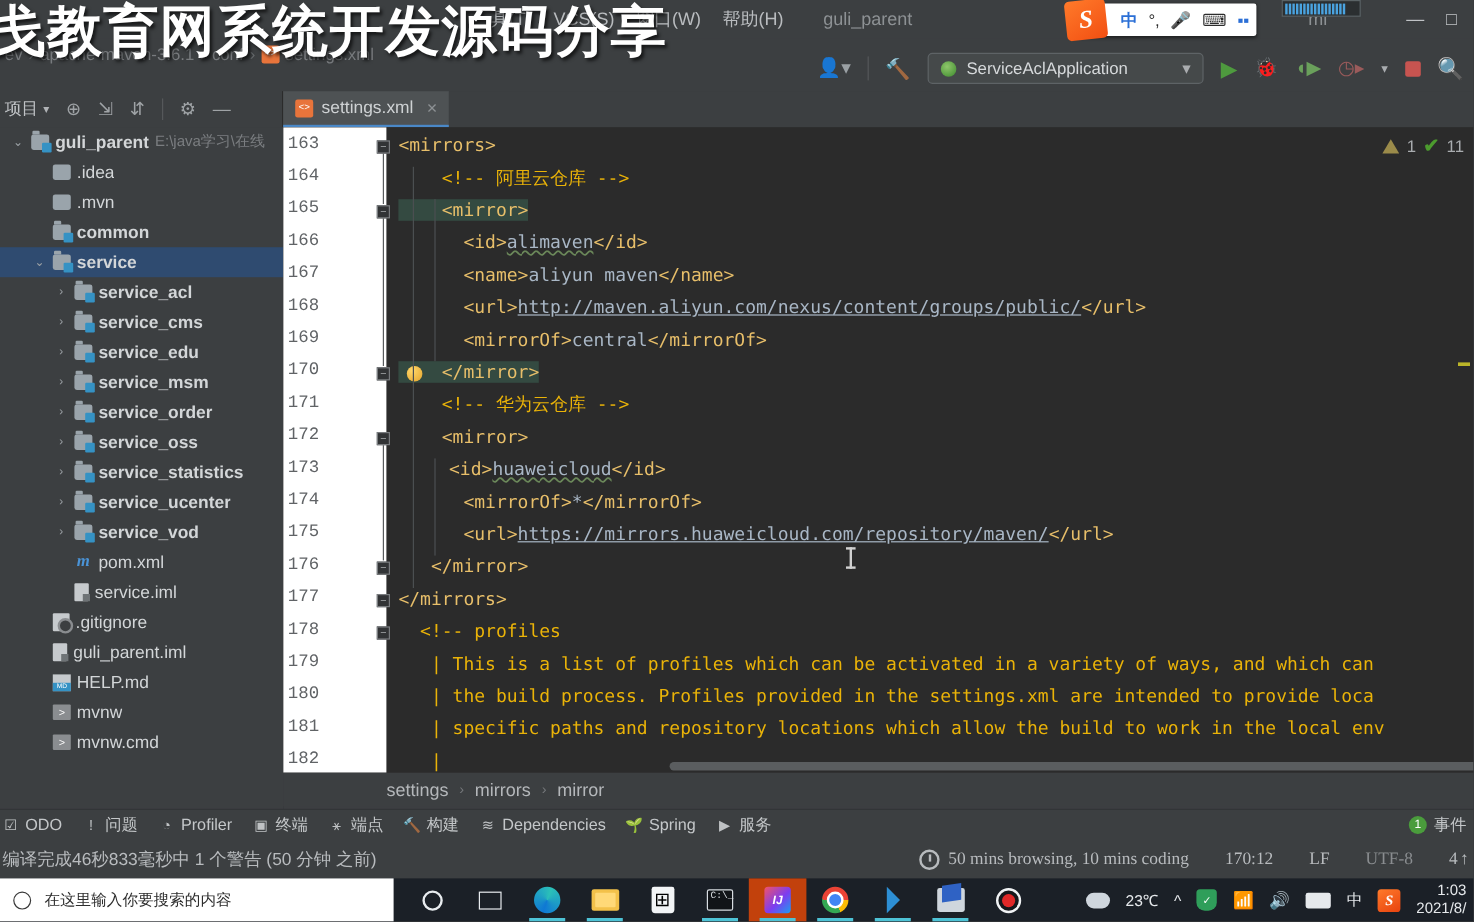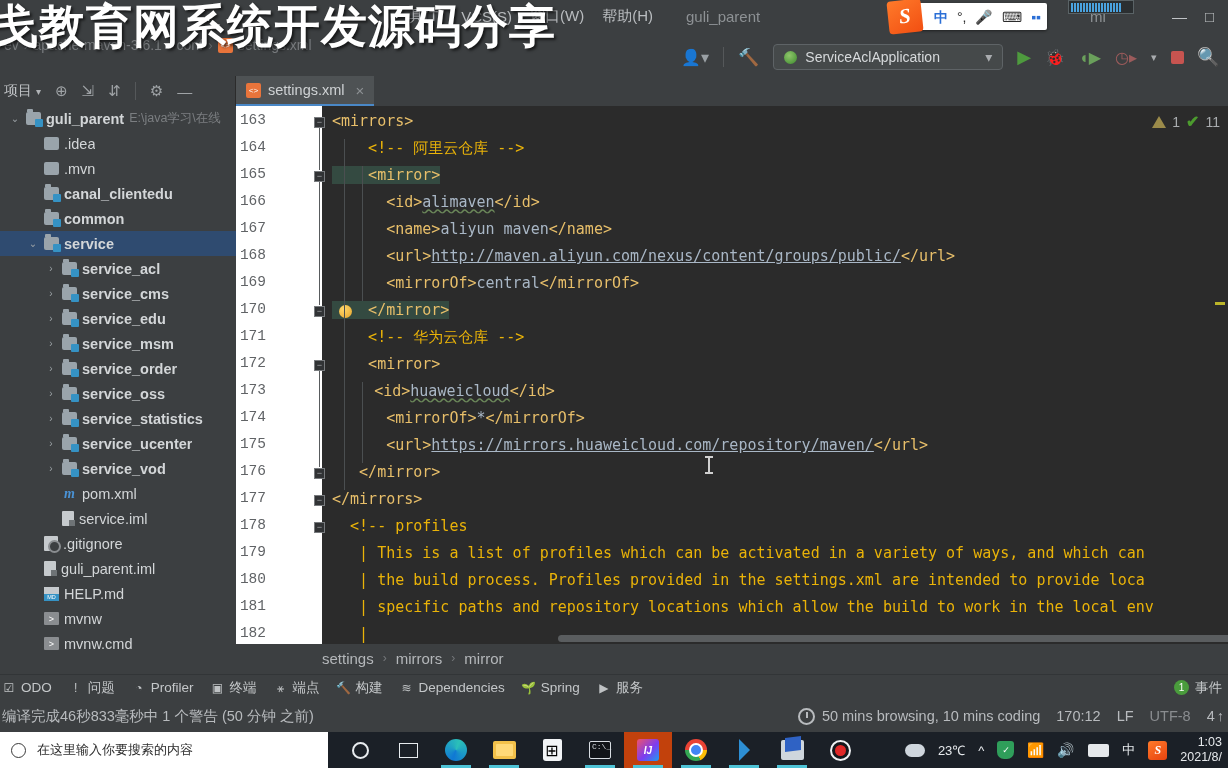--- a/index.html
+++ b/index.html
@@ -157,22 +157,22 @@
     justify-content:center; font-size:12px; color:#bfc2c4; }
   .badge-green { width:15px; height:15px; border-radius:50%; background:#4a9c3c;
     color:#fff; font-size:10px; display:inline-flex; align-items:center;
     justify-content:center; }
   .twbar .right { position:absolute; right:6px; display:flex; align-items:center; gap:6px; }
 
   
   .statusbar { position:absolute; left:0; top:700px; width:1228px; height:32px;
     background:#3c3f41; display:flex; align-items:center; color:#b8bbbe; font-size:14.5px;}
   .statusbar .left { padding-left:2px; white-space:nowrap; }
-  .statusbar .right { position:absolute; right:4px; display:flex; align-items:flex-start; gap:16px;
-    white-space:nowrap; }
+  .statusbar .right { position:absolute; right:4px; display:flex; align-items:flex-start; gap:30px;
+    white-space:nowrap;font-family:Liberation Serif, serif; }
   .clockico { width:17px; height:17px; border:2px solid #b8bbbe; border-radius:50%;
     display:inline-block; position:relative; }
   .clockico::after { content:''; position:absolute; left:6px; top:2px; width:2px; height:6px;
     background:#b8bbbe; }
   .dim { color:#8a8d90; }
 
   
   .taskbar { position:absolute; left:0; top:732px; width:1228px; height:36px;
     background:#1b2027; display:flex; align-items:center; }
   .searchbox { width:328px; height:36px; background:#ffffff; display:flex; align-items:center;
@@ -338,26 +338,20 @@
       <div class="trow">
         <span style="width:22px;flex:none"></span>
         <span class="arrow"></span>
         <span class="ic-folder"></span>
         <span class="label">.mvn</span>
       </div>
       <div class="trow">
         <span style="width:22px;flex:none"></span>
         <span class="arrow"></span>
         <span class="ic-folder mod"></span>
-        <span class="label bold">canal_clientedu</span>
-      </div>
-      <div class="trow">
-        <span style="width:22px;flex:none"></span>
-        <span class="arrow"></span>
-        <span class="ic-folder mod"></span>
         <span class="label bold">common</span>
       </div>
       <div class="trow sel">
         <span style="width:22px;flex:none"></span>
         <span class="arrow">⌄</span>
         <span class="ic-folder mod"></span>
         <span class="label bold">service</span>
       </div>
       <div class="trow">
         <span style="width:40px;flex:none"></span>

